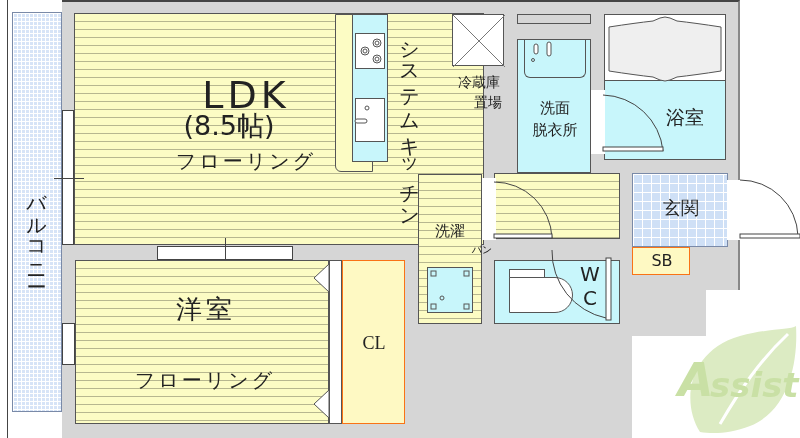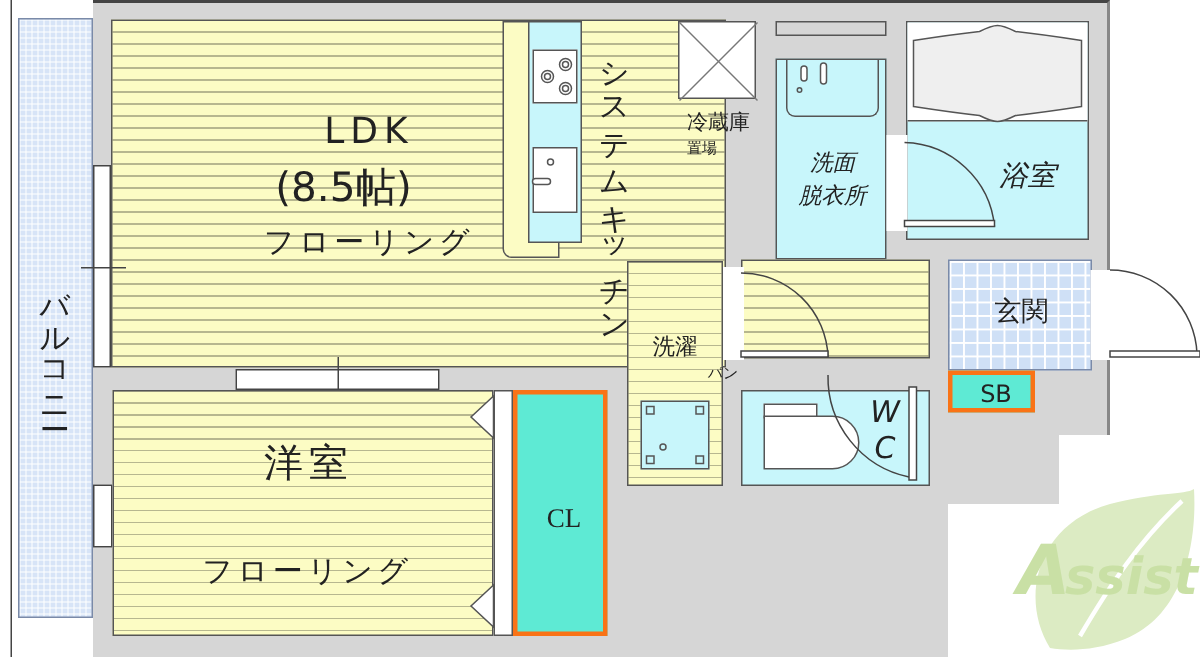--- a/index.html
+++ b/index.html
@@ -4,48 +4,48 @@
 <style>
   html, body { margin:0; padding:0; background:#ffffff; }
   body { width:800px; height:438px; position:relative; overflow:hidden;
          font-family:"DejaVu Sans", sans-serif; color:#222; }
   .abs { position:absolute; box-sizing:border-box; }
   .wall { background:#d6d6d6; }
   .floor { background-color:#fcfcc4;
            background-image:repeating-linear-gradient(to bottom, transparent 0 7px, #b7b78f 7px 8px);
            border:1px solid #555; }
   .floor-plain { background:#fcfcc4; border:1px solid #555; }
-  .water { background:#c8f6fb; border:1px solid #555;font-style:italic; }
+  .water { background:#c8f6fb; border:1px solid #555; }
   .tile { background-color:#cfe0f6;
           background-image:linear-gradient(#ffffff 1px, transparent 1px), linear-gradient(90deg, #ffffff 1px, transparent 1px);
           background-size:9px 9px; border:1px solid #7a8aa8; }
   .balcony { background-color:#d7e4f7;
           background-image:linear-gradient(#ffffff 1px, transparent 1px), linear-gradient(90deg, #ffffff 1px, transparent 1px);
           background-size:4px 4px; border:1px solid #7a8aa8; }
-  .pink { background:#5eead4; border:3px solid #f97316; }
+  .pink { background:#fef9c3; border:1px solid #f97316; }
   .label { position:absolute; text-align:center; color:#222; white-space:nowrap; line-height:1.15; }
   .vert { writing-mode:vertical-rl; text-orientation:upright; letter-spacing:1px; }
   .win { background:#fff; border:1px solid #444; }
   svg { position:absolute; overflow:visible; }
 </style>
 </head>
 <body>
 
 <div class="abs wall" style="left:62px;top:0;width:678px;height:174px;border-top:2px solid #444;border-right:2px solid #888;"></div>
 <div class="abs wall" style="left:62px;top:170px;width:570px;height:268px;"></div>
 <div class="abs wall" style="left:618px;top:170px;width:122px;height:120px;border-right:2px solid #888;"></div>
 <div class="abs wall" style="left:618px;top:280px;width:88px;height:56px;"></div>
 
 <div class="abs balcony" style="left:12px;top:12px;width:50px;height:400px;">
   <div class="label vert" style="left:12px;top:168px;font-size:20px;">バルコニー</div>
 </div>
 <div class="abs" style="left:0;top:0;width:8px;height:438px;border-right:1px solid #444;background:#fff;"></div>
 
 <div class="abs floor" style="left:74px;top:13px;width:410px;height:232px;">
-  <div class="label" style="left:96px;top:60px;width:150px;font-size:24px;letter-spacing:4px;">LDK</div>
+  <div class="label" style="left:96px;top:60px;width:150px;font-size:38px;letter-spacing:4px;">LDK</div>
   <div class="label" style="left:54px;top:96px;width:200px;font-size:27px;">(8.5帖)</div>
   <div class="label" style="left:56px;top:136px;width:230px;font-size:20px;letter-spacing:3px;">フローリング</div>
 </div>
 
 <div class="abs win" style="left:62px;top:110px;width:12px;height:135px;"></div>
 <div class="abs" style="left:54px;top:178px;width:30px;height:1px;background:#444;"></div>
 
 <div class="abs floor-plain" style="left:335px;top:14px;width:38px;height:158px;border-radius:0 0 0 6px;"></div>
 <div class="abs water" style="left:352px;top:14px;width:36px;height:148px;">
   <div class="abs" style="left:2px;top:18px;width:30px;height:36px;background:#fff;border:1px solid #555;">
@@ -67,21 +67,21 @@
 </div>
 <div class="label vert" style="left:398px;top:28px;font-size:20px;">システムキッチン</div>
 
 <div class="abs" style="left:452px;top:14px;width:52px;height:52px;background:#fff;border:1px solid #555;">
   <svg width="52" height="52">
     <line x1="0" y1="0" x2="52" y2="52" stroke="#777"></line>
       <line x1="52" y1="0" x2="0" y2="52" stroke="#777"></line>
   </svg>
 </div>
 <div class="label" style="left:443px;top:74px;width:72px;font-size:14px;">冷蔵庫</div>
-<div class="label" style="left:432px;top:94px;width:72px;font-size:10px;">置場</div>
+<div class="label" style="left:452px;top:94px;width:72px;font-size:14px;">置場</div>
 
 <div class="abs" style="left:517px;top:14px;width:74px;height:10px;background:#d6d6d6;border:1px solid #555;"></div>
 <div class="abs water" style="left:517px;top:39px;width:74px;height:134px;">
   <div class="abs" style="left:6px;top:0;width:62px;height:38px;background:#c8f6fb;border:1px solid #555;border-top:none;border-radius:0 0 6px 6px;">
     <svg width="62" height="38">
       <rect x="9" y="4" width="4" height="10" rx="2" fill="#fff" stroke="#555"></rect>
       <rect x="22" y="2" width="4" height="14" rx="2" fill="#fff" stroke="#555"></rect>
       <circle cx="8" cy="20" r="1.5" fill="none" stroke="#555"></circle>
     </svg>
   </div>

